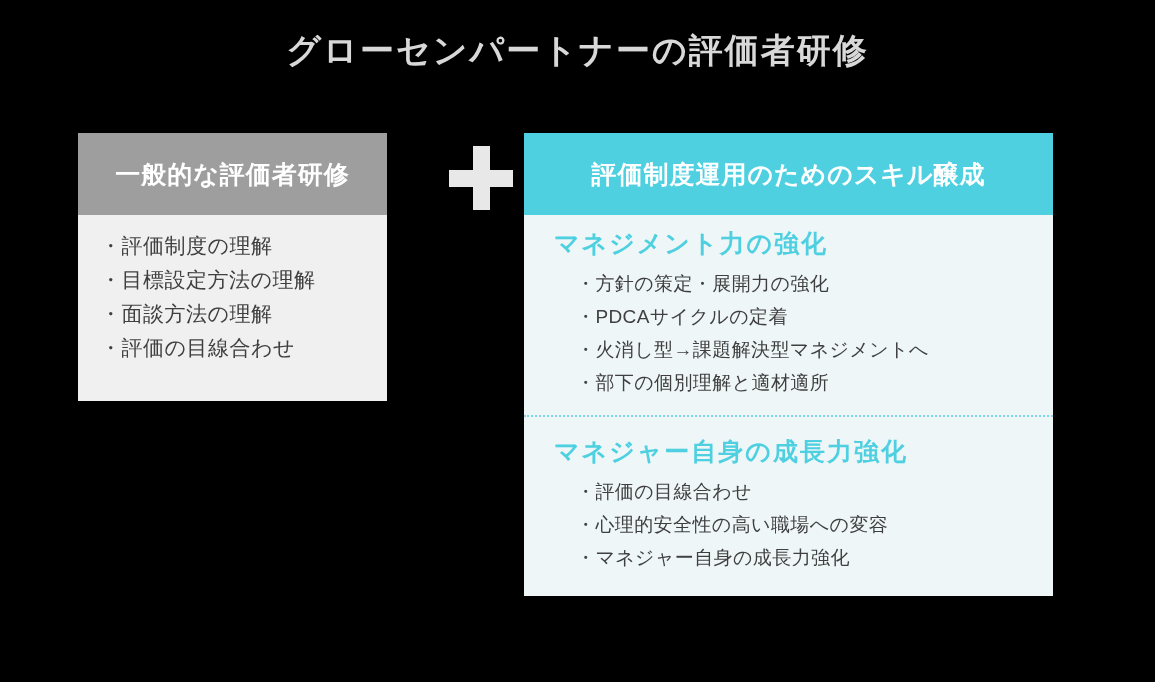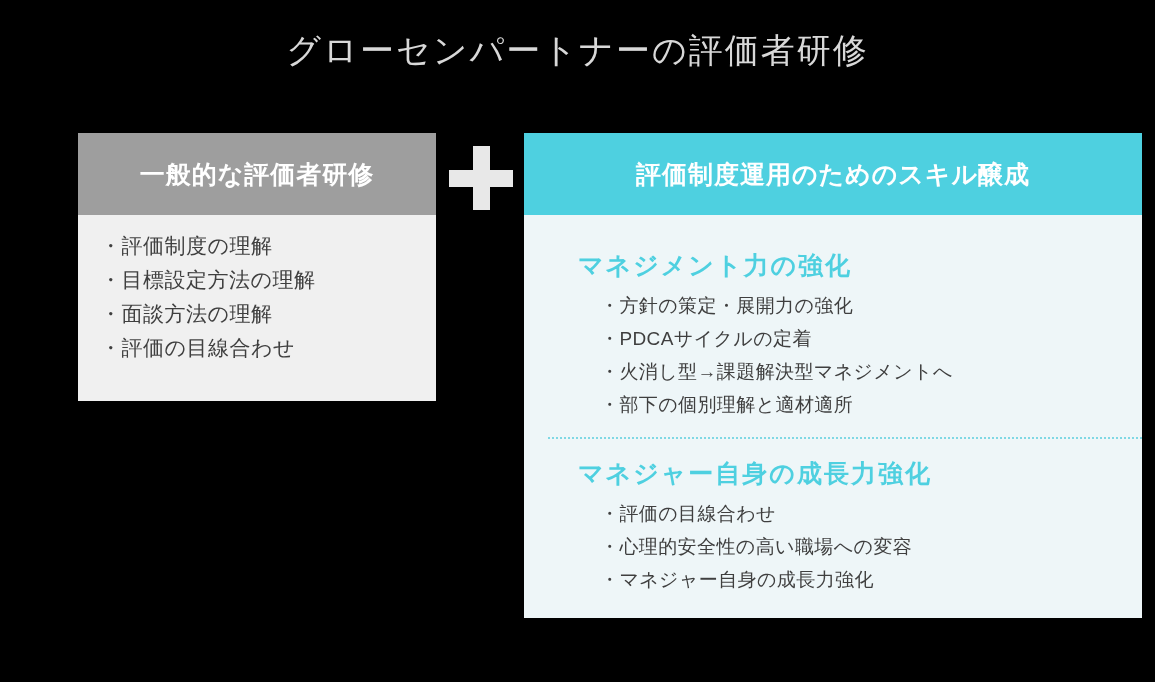--- a/index.html
+++ b/index.html
@@ -16,30 +16,30 @@
   }
 
   #title {
     position: absolute;
     left: 0;
     top: 28px;
     width: 1155px;
     text-align: center;
     color: #d8d8d8;
     font-size: 34px;
-    font-weight: normal;
+    font-weight: bold;
     letter-spacing: 2px;
   }
 
   
   #left-card {
     position: absolute;
     left: 78px;
     top: 133px;
-    width: 358px;
+    width: 309px;
     background: #f0f0f0;
   }
   #left-card .card-header {
     background: #9e9e9e;
     color: #ffffff;
     font-size: 25px;
     font-weight: bold;
     text-align: center;
     letter-spacing: 1px;
     height: 82px;
@@ -78,36 +78,35 @@
     width: 17px;
     height: 64px;
     background: #e8e8e8;
   }
 
   
   #right-card {
     position: absolute;
     left: 524px;
     top: 133px;
-    width: 618px;
+    width: 529px;
     background: #eef6f8;
   }
   #right-card .card-header {
     background: #4ed0e0;
     color: #ffffff;
     font-size: 25px;
     font-weight: bold;
     text-align: center;
     letter-spacing: 1px;
     height: 82px;
     line-height: 82px;
   }
   #right-card .card-body {
-    padding: 28px 0 22px 0;
-    margin-left: 24px;
+    padding: 6px 0 22px 0;
   }
   .section {
     padding: 0 0 0 30px;
   }
   .section-title {
     color: #4ed0e0;
     font-size: 25px;
     font-weight: bold;
     letter-spacing: 2px;
     line-height: 44px;

